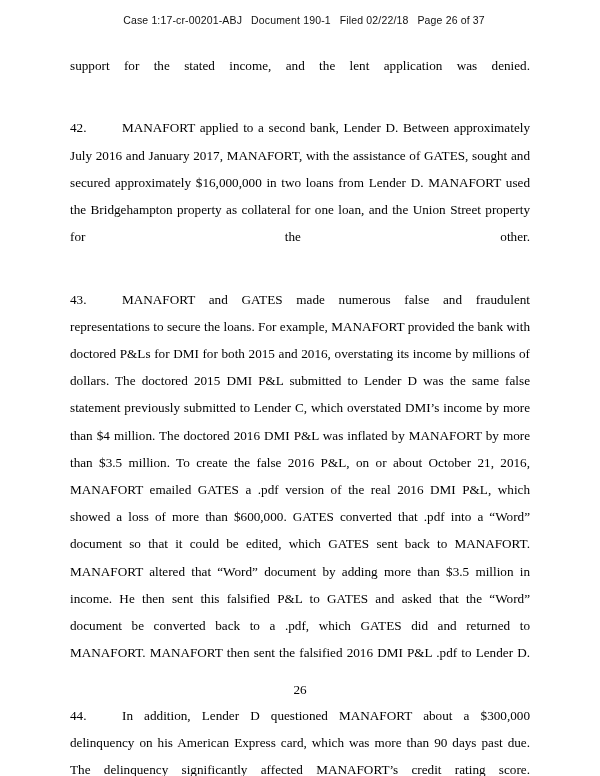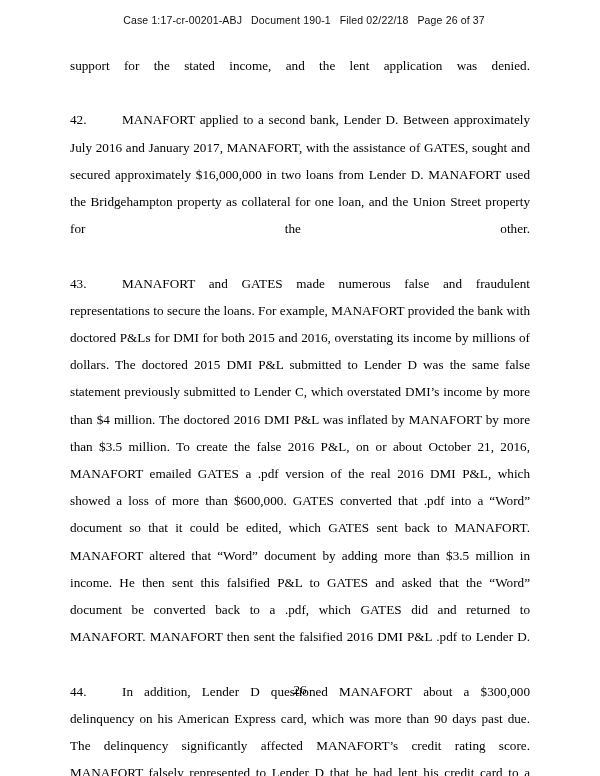--- a/index.html
+++ b/index.html
@@ -46,21 +46,21 @@
     text-justify: inter-word;
     font-size: 13.2px;
     line-height: 27.2px;
     color: #000000;
   }
   
   .para-num {
     display: inline-block;
     width: 52px;
   }
-  .para + .para { margin-top: 0; }
+  .para + .para { margin-top: 8px; }
 
   
   .para::after {
     content: "";
     display: inline-block;
     width: 100%;
   }
 
   
   .page-number {

